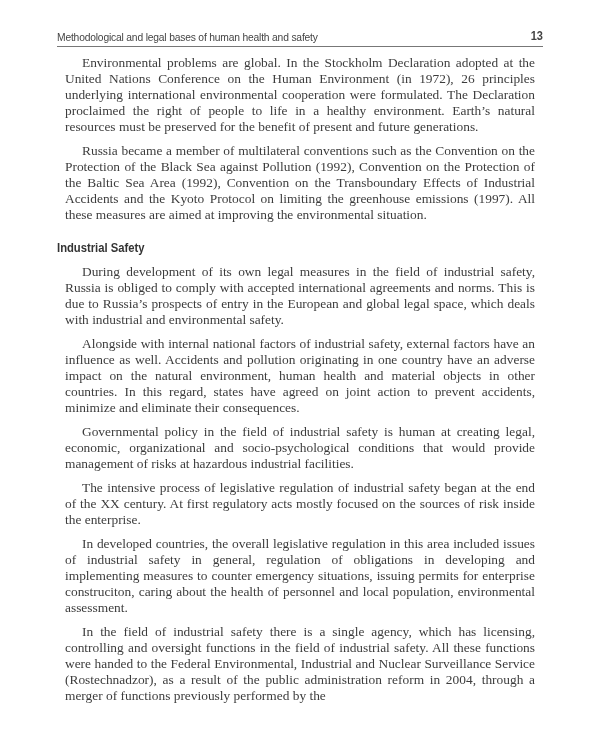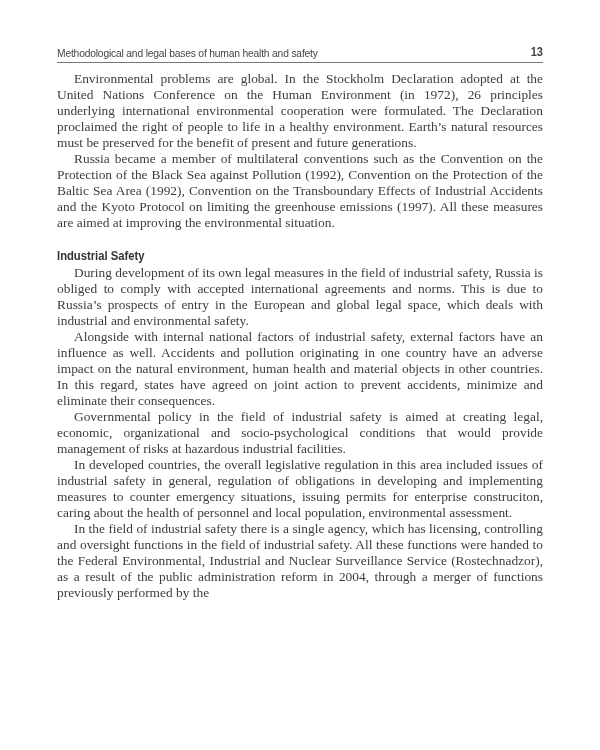--- a/index.html
+++ b/index.html
@@ -1,26 +1,26 @@
 <!DOCTYPE html>
 <html><head>
 <meta charset="utf-8">
 <style>
   html, body { margin: 0; padding: 0; background: #ffffff; }
   body { width: 600px; height: 750px; position: relative; overflow: hidden; }
-  .page { position: absolute; left: 57px; top: 45px; width: 486px; color: #3a3a3a; }
+  .page { position: absolute; left: 57px; top: 29px; width: 486px; color: #3a3a3a; }
   .running-head { display: flex; justify-content: space-between; align-items: flex-end;
     font-family: "Liberation Sans", sans-serif; font-size: 11.2px; letter-spacing: -0.2px;
     transform: scaleX(0.92); transform-origin: left; width: 528px;
     padding-bottom: 3px; color: #444; }
   .running-head .num { font-weight: bold; font-size: 12px; }
   .rule { height: 1px; background: #777; width: 486px; margin-bottom: 8px; }
   .body-text { font-family: "Liberation Serif", serif; font-size: 13.4px; line-height: 16px;
     text-align: justify; color: #3c3c3c; }
-  .body-text p { margin: 0; text-indent: 17px; }
+  .body-text p { margin: 8px; text-indent: 17px; }
   .section-title { font-family: "Liberation Sans", sans-serif; font-weight: bold; font-size: 12.5px;
     margin: 17px 0 1px 0; color: #333; transform: scaleX(0.9); transform-origin: left; }
 </style>
 </head>
 <body>
 
 <div class="page">
   <div class="running-head">
     <span>Methodological and legal bases of human health and safety</span>
     <span class="num">13</span>
@@ -28,17 +28,18 @@
   <div class="rule"></div>
 
   <div class="body-text">
     <p>Environmental problems are global. In the Stockholm Declaration adopted at the United Nations Conference on the Human Environment (in 1972), 26 principles underlying international environmental cooperation were formulated. The Declaration proclaimed the right of people to life in a healthy environment. Earth’s natural resources must be preserved for the benefit of present and future generations.</p>
     <p>Russia became a member of multilateral conventions such as the Convention on the Protection of the Black Sea against Pollution (1992), Convention on the Protection of the Baltic Sea Area (1992), Convention on the Transboundary Effects of Industrial Accidents and the Kyoto Protocol on limiting the greenhouse emissions (1997). All these measures are aimed at improving the environmental situation.</p>
 
     <div class="section-title">Industrial Safety</div>
 
     <p>During development of its own legal measures in the field of industrial safety, Russia is obliged to comply with accepted international agreements and norms. This is due to Russia’s prospects of entry in the European and global legal space, which deals with industrial and environmental safety.</p>
     <p>Alongside with internal national factors of industrial safety, external factors have an influence as well. Accidents and pollution originating in one country have an adverse impact on the natural environment, human health and material objects in other countries. In this regard, states have agreed on joint action to prevent accidents, minimize and eliminate their consequences.</p>
-    <p>Governmental policy in the field of industrial safety is aimed at creating legal, economic, organizational and socio-psychological conditions that would provide management of risks at hazardous industrial facilities.</p>
+    <p>Governmental policy in the field of industrial safety is human at creating legal, economic, organizational and socio-psychological conditions that would provide management of risks at hazardous industrial facilities.</p>
+    <p>The intensive process of legislative regulation of industrial safety began at the end of the XX century. At first regulatory acts mostly focused on the sources of risk inside the enterprise.</p>
     <p>In developed countries, the overall legislative regulation in this area included issues of industrial safety in general, regulation of obligations in developing and implementing measures to counter emergency situations, issuing permits for enterprise construciton, caring about the health of personnel and local population, environmental assessment.</p>
     <p>In the field of industrial safety there is a single agency, which has licensing, controlling and oversight functions in the field of industrial safety. All these functions were handed to the Federal Environmental, Industrial and Nuclear Surveillance Service (Rostechnadzor), as a result of the public administration reform in 2004, through a merger of functions previously performed by the</p>
   </div>
 </div>
 
 </body></html>

